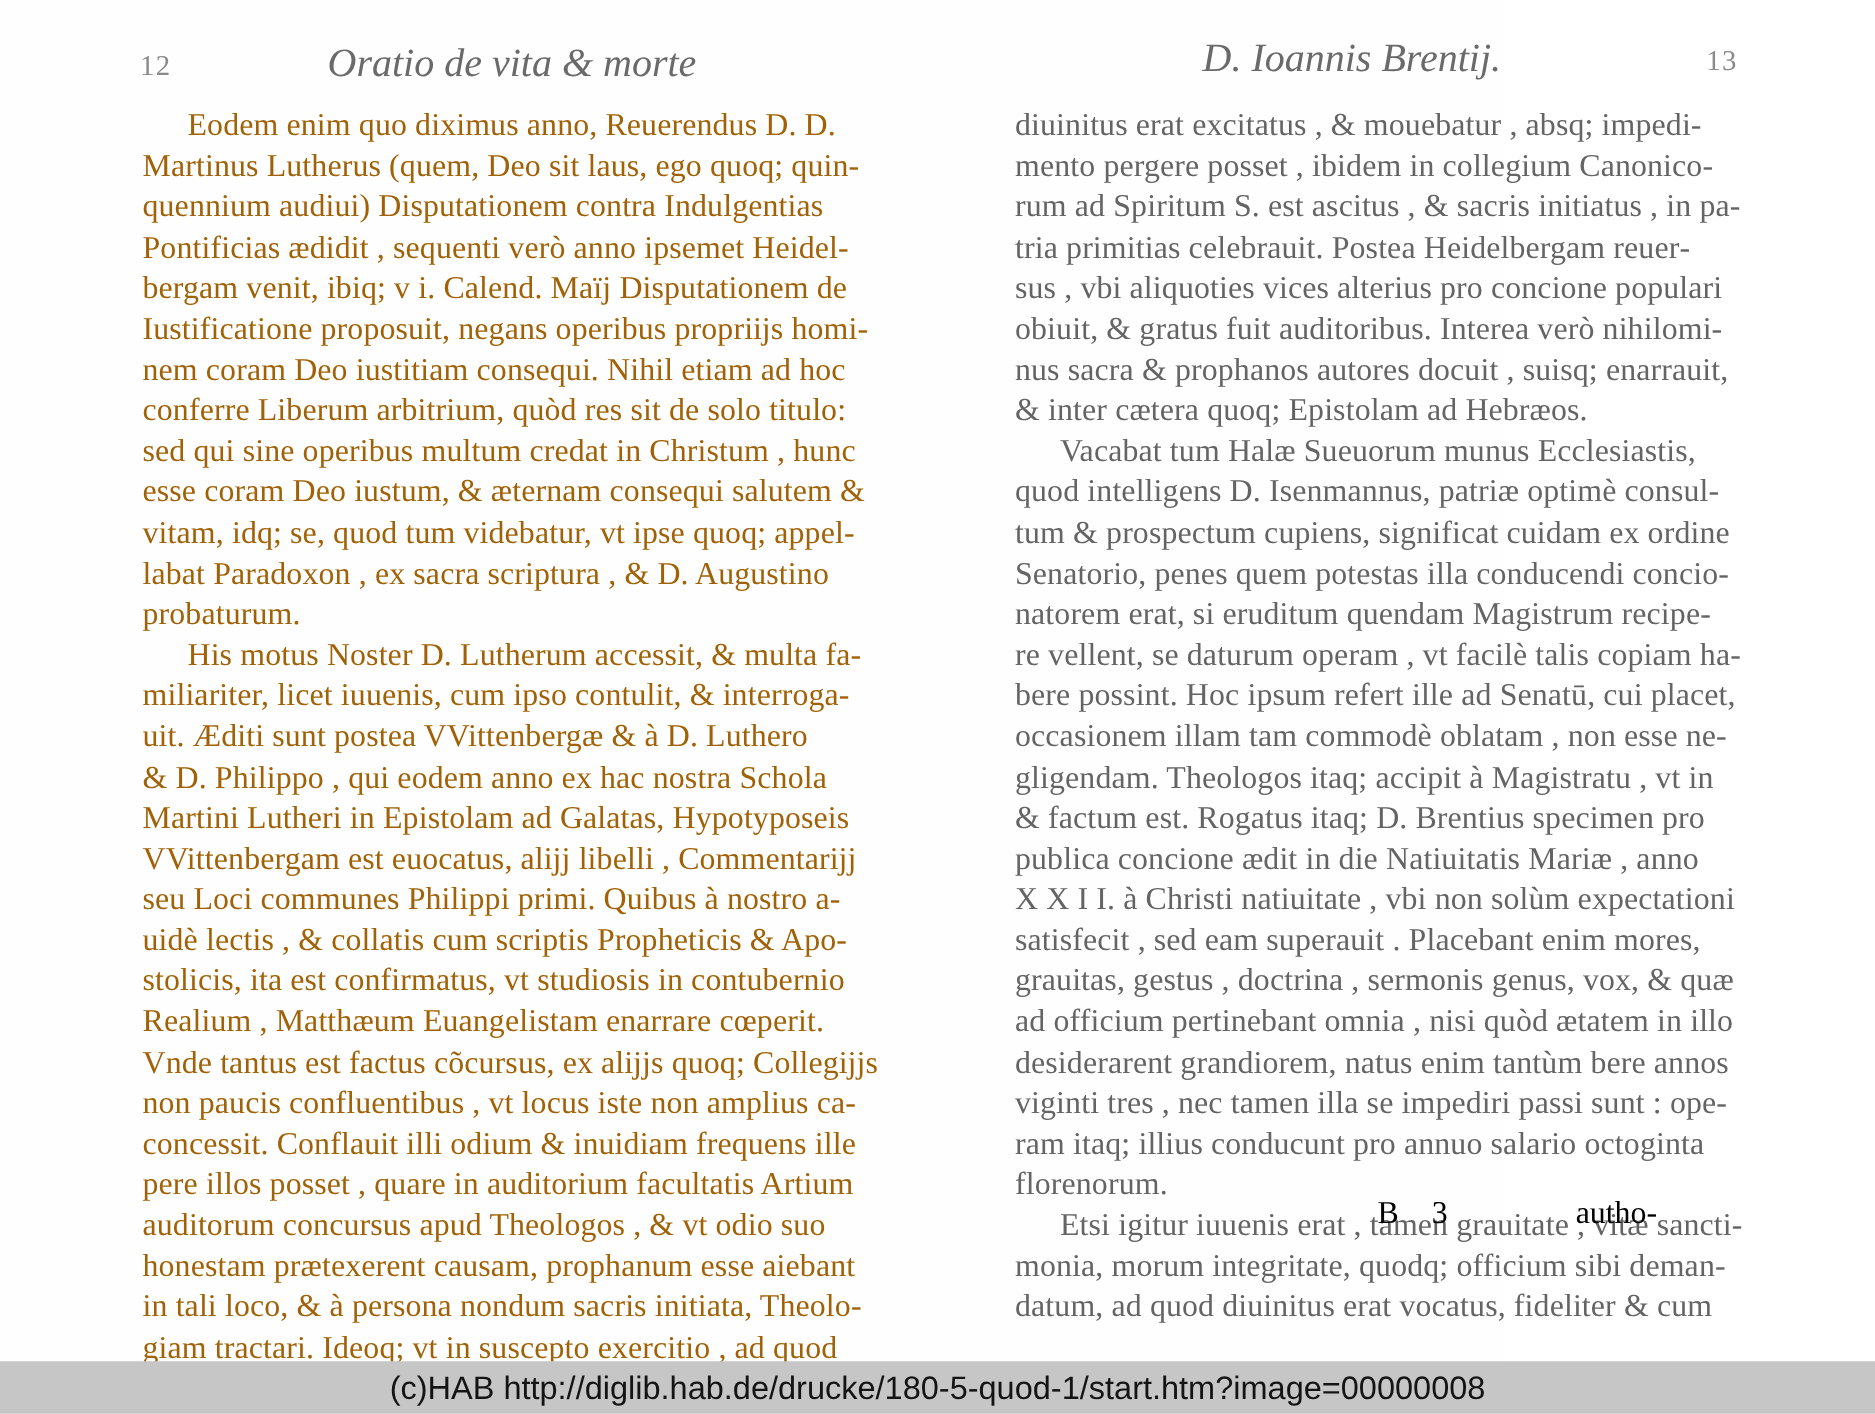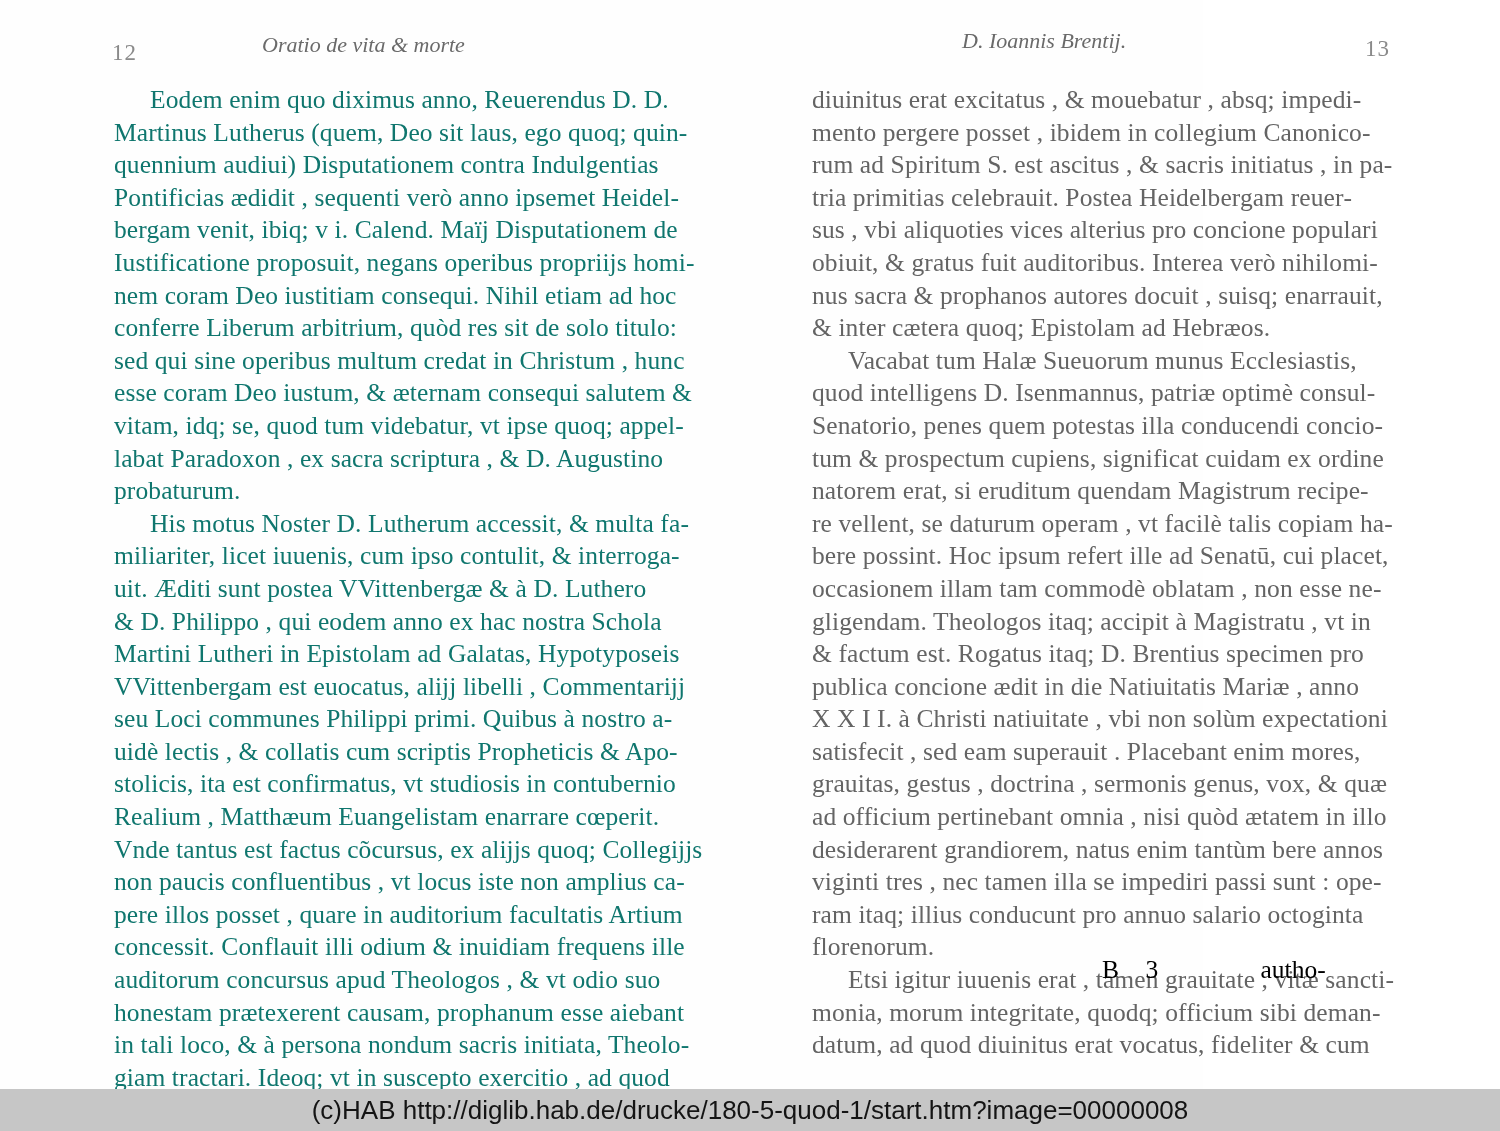--- a/index.html
+++ b/index.html
@@ -39,21 +39,21 @@
     color: #8a8a8a;
     letter-spacing: 1px;
   }
   .folio-verso { left: 112px; top: 14px; }
   .folio-recto { left: 1365px; top: 10px; }
 
   .running-head {
     position: absolute;
     font-family: "Liberation Serif", "DejaVu Serif", serif;
     font-style: italic;
-    font-size: 22px;
+    font-size: 32px;
     color: #6a6a6a;
     white-space: nowrap;
   }
   .rh-verso { left: 262px; top: 6px; }
   .rh-recto { left: 962px; top: 2px; }
 
   
   .column {
     position: absolute;
     top: 84px;
@@ -68,21 +68,21 @@
   }
   .line {
     display: block;
     font-size: 25.5px;
     line-height: 32.6px;
     color: #6c6c6c;
     white-space: nowrap;
     letter-spacing: 0.1px;
   }
   
-  .col-verso .line { color: #0f766e; }
+  .col-verso .line { color: #a16207; }
   .col-recto .line { color: #646464; }
 
   .line.indent { padding-left: 36px; }
   .line.right  { text-align: right; width: 600px; }
 
   
 
   
   .sig-row {
     position: absolute;
@@ -149,44 +149,44 @@
         <span class="line">uit. Æditi sunt postea VVittenbergæ &amp; à D. Luthero</span>
         <span class="line">&amp; D. Philippo , qui eodem anno ex hac nostra Schola</span>
         <span class="line">Martini Lutheri in Epistolam ad Galatas, Hypotyposeis</span>
         <span class="line">VVittenbergam est euocatus, alĳj libelli , Commentarĳj</span>
         <span class="line">seu Loci communes Philippi primi. Quibus à nostro a‑</span>
         <span class="line">uidè lectis , &amp; collatis cum scriptis Propheticis &amp; Apo‑</span>
         <span class="line">stolicis, ita est confirmatus, vt studiosis in contubernio</span>
         <span class="line">Realium , Matthæum Euangelistam enarrare cœperit.</span>
         <span class="line">Vnde tantus est factus cõcursus, ex alĳjs quoq; Collegĳjs</span>
         <span class="line">non paucis confluentibus , vt locus iste non amplius ca‑</span>
+        <span class="line">concessit. Conflauit illi odium &amp; inuidiam frequens ille</span>
         <span class="line">pere illos posset , quare in auditorium facultatis Artium</span>
-        <span class="line">concessit. Conflauit illi odium &amp; inuidiam frequens ille</span>
         <span class="line">auditorum concursus apud Theologos , &amp; vt odio suo</span>
         <span class="line">honestam prætexerent causam, prophanum esse aiebant</span>
         <span class="line">in tali loco, &amp; à persona nondum sacris initiata, Theolo‑</span>
         <span class="line">giam tractari. Ideoq; vt in suscepto exercitio , ad quod</span>
       </div>
     <span class="line right">diuinitus</span>
   </div>
 
   <div class="column col-recto">
     <div class="para" id="recto-lines">
         <span class="line">diuinitus erat excitatus , &amp; mouebatur , absq; impedi‑</span>
         <span class="line">mento pergere posset , ibidem in collegium Canonico‑</span>
         <span class="line">rum ad Spiritum S. est ascitus , &amp; sacris initiatus , in pa‑</span>
         <span class="line">tria primitias celebrauit. Postea Heidelbergam reuer‑</span>
         <span class="line">sus , vbi aliquoties vices alterius pro concione populari</span>
         <span class="line">obiuit, &amp; gratus fuit auditoribus. Interea verò nihilomi‑</span>
         <span class="line">nus sacra &amp; prophanos autores docuit , suisq; enarrauit,</span>
         <span class="line">&amp; inter cætera quoq; Epistolam ad Hebræos.</span>
         <span class="line indent">Vacabat tum Halæ Sueuorum munus Ecclesiastis,</span>
         <span class="line">quod intelligens D. Isenmannus, patriæ optimè consul‑</span>
+        <span class="line">tum &amp; prospectum cupiens, significat cuidam ex ordine</span>
         <span class="line">Senatorio, penes quem potestas illa conducendi concio‑</span>
-        <span class="line">tum &amp; prospectum cupiens, significat cuidam ex ordine</span>
         <span class="line">natorem erat, si eruditum quendam Magistrum recipe‑</span>
         <span class="line">re vellent, se daturum operam , vt facilè talis copiam ha‑</span>
         <span class="line">bere possint. Hoc ipsum refert ille ad Senatū, cui placet,</span>
         <span class="line">occasionem illam tam commodè oblatam , non esse ne‑</span>
         <span class="line">gligendam. Theologos itaq; accipit à Magistratu , vt in</span>
         <span class="line">&amp; factum est. Rogatus itaq; D. Brentius specimen pro</span>
         <span class="line">publica concione ædit in die Natiuitatis Mariæ , anno</span>
         <span class="line">X X I I. à Christi natiuitate , vbi non solùm expectationi</span>
         <span class="line">satisfecit , sed eam superauit . Placebant enim mores,</span>
         <span class="line">grauitas, gestus , doctrina , sermonis genus, vox, &amp; quæ</span>

